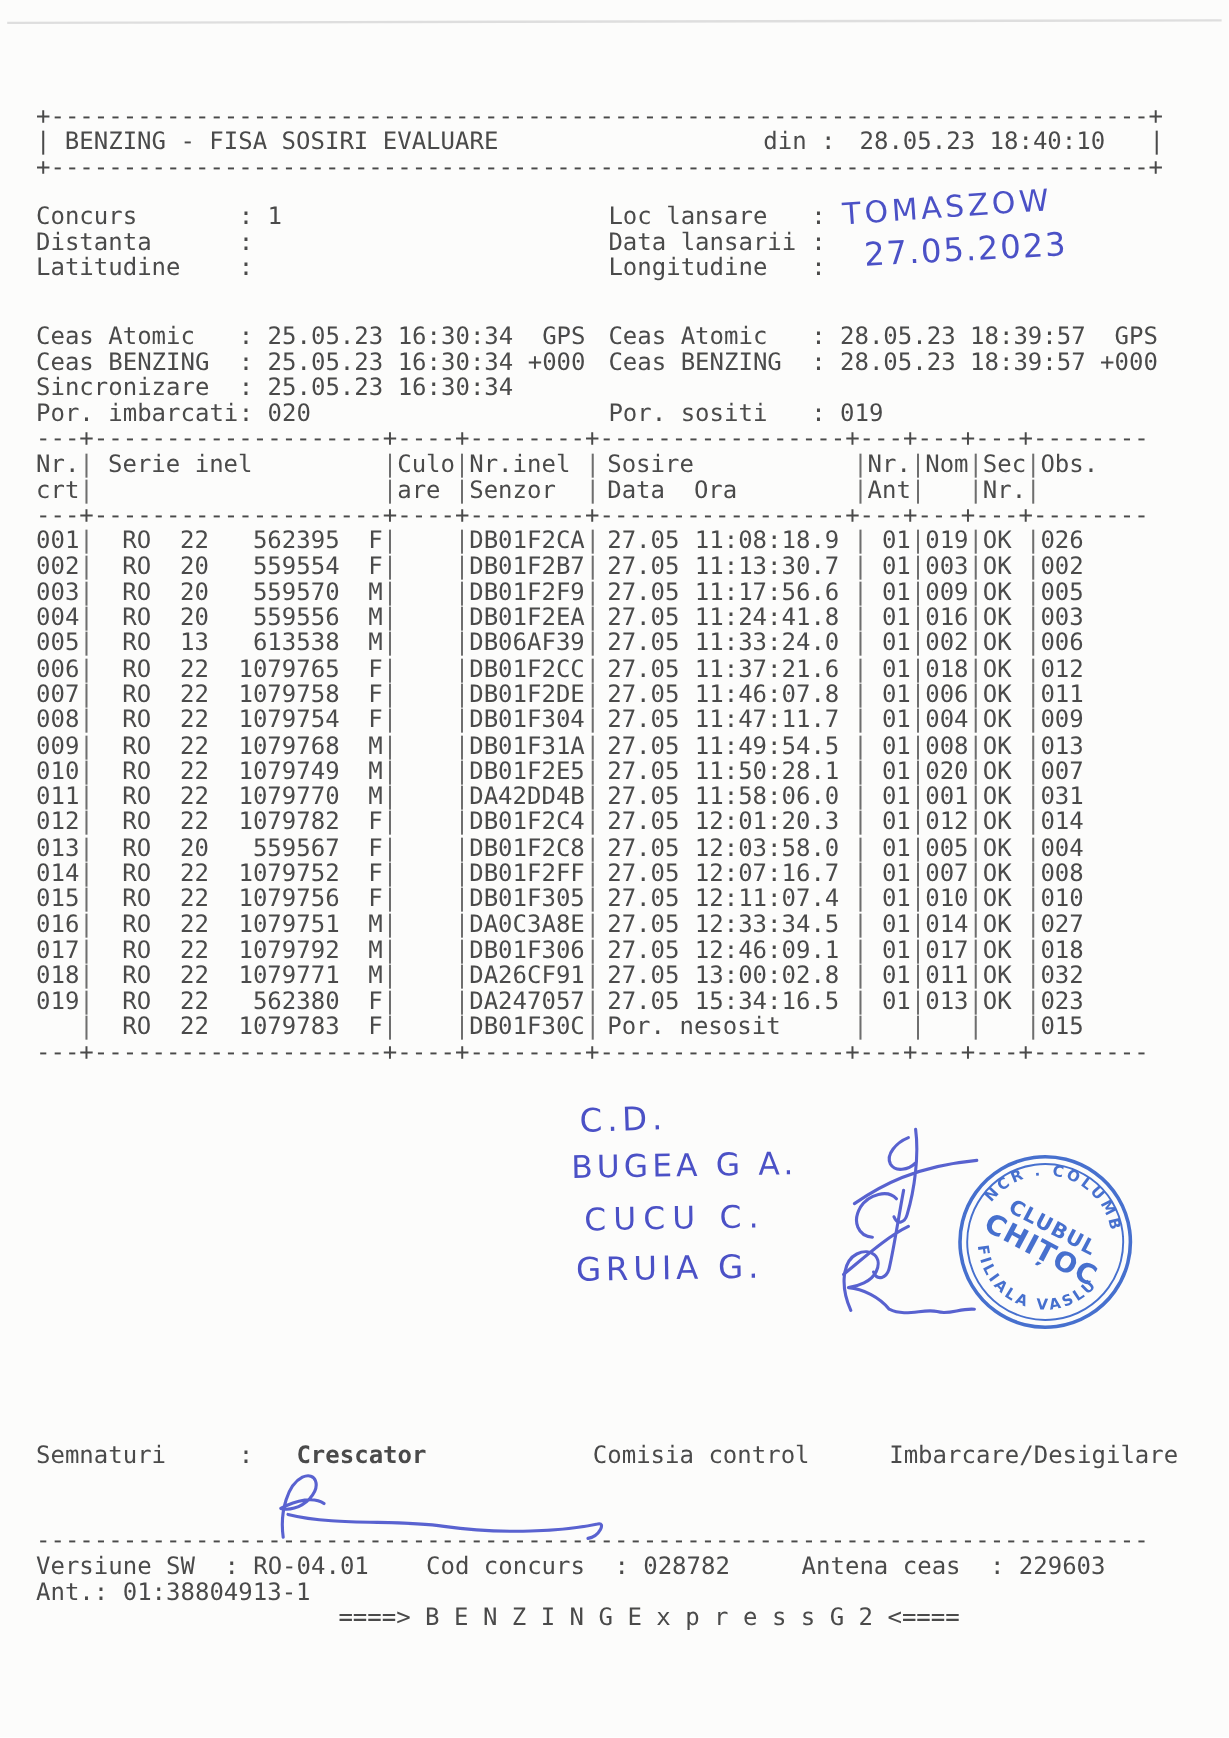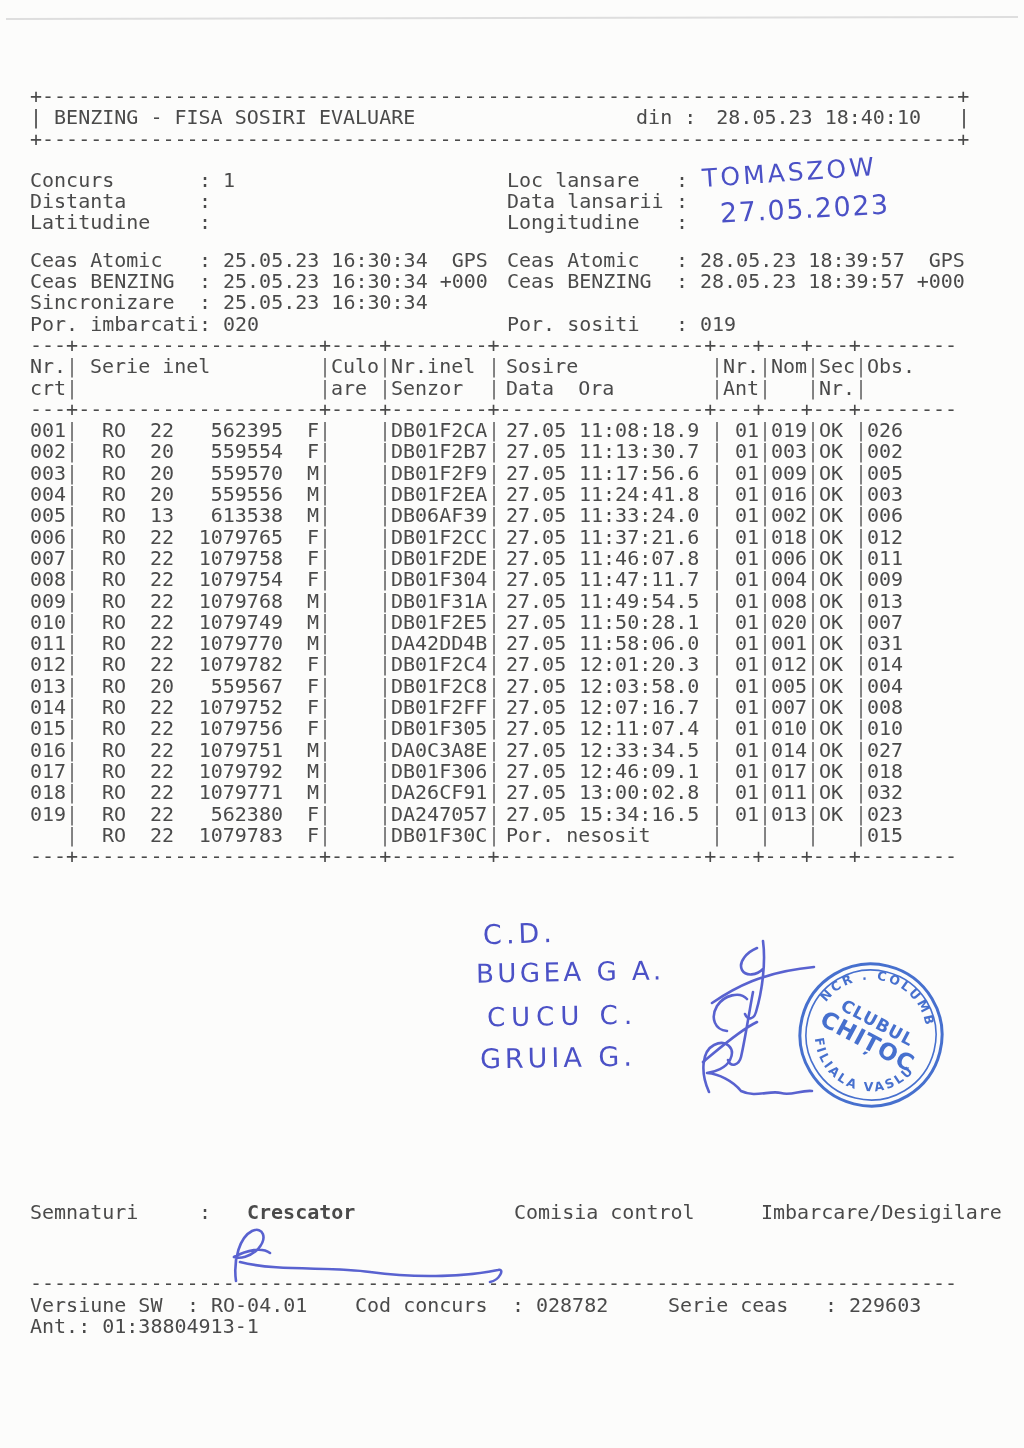--- a/index.html
+++ b/index.html
@@ -34,31 +34,31 @@
   .c-senzor{width:97px;}
   .c-sosire{width:205px;padding-left:6px;}
   .s-sd{width:73px;}
   .c-ant{width:36px;text-align:right;}
   .c-nom{width:36px;}
   .c-sec{width:36px;}
   .c-obs{width:96px;}
   
   .info-sec{margin-top:20px;}
   .info-sec .kv:nth-of-type(2){}
-  .clock-sec{margin-top:16px;}
+  .clock-sec{margin-top:36px;}
   .tsec{margin-top:0;}
   
   .flab{width:157px;}
   .fslot1{width:325px;}
   .fslot2{width:313px;}
   .fwide{width:638px;}
   .sep{margin-top:50px;}
   .banner{margin-left:252px;}
   .slot-cresc{width:271px;text-indent:24px;font-weight:bold;}
-  .slot-comisia{width:247px;margin-left:20px;}
+  .slot-comisia{width:247px;}
   
   .hw{position:absolute;font-family:"DejaVu Sans",sans-serif;color:#4b51c6;white-space:pre;}
   .hw-loc{left:702px;top:158px;font-size:25px;letter-spacing:3px;transform:rotate(-4deg);}
   .hw-date{left:720px;top:193px;font-size:27px;letter-spacing:1.5px;transform:rotate(-3deg);}
   .hw-n0{left:483px;top:918px;font-size:27px;letter-spacing:4px;transform:rotate(-2deg);}
   .hw-n1{left:476px;top:957px;font-size:26px;letter-spacing:3.5px;transform:rotate(-1deg);}
   .hw-n2{left:487px;top:1001px;font-size:26px;letter-spacing:6px;transform:rotate(-1deg);}
   .hw-n3{left:480px;top:1042px;font-size:27px;letter-spacing:4px;transform:rotate(-1deg);}
   
   .sigsvg{position:absolute;left:0;top:0;pointer-events:none;}
@@ -164,16 +164,17 @@
           <text x="0" y="-8" text-anchor="middle" font-size="17" letter-spacing="1">CLUBUL</text>
           <text x="0" y="15" text-anchor="middle" font-size="23" letter-spacing="1">CHIȚOC</text>
         </g>
       </g>
     </g>
   </svg>
 
   <div class="doc doc-footer">
     <div class="line"><span class="klab">Semnaturi</span><span class="kcol">:</span><span class="slot-cresc">Crescator</span><span class="slot-comisia">Comisia control</span><span>Imbarcare/Desigilare</span></div>
     <div class="line sep">-----------------------------------------------------------------------------</div>
-    <div class="line"><span class="fslot1"><span class="flab">Versiune SW</span><span class="kcol">:</span><span>RO-04.01</span></span><span class="fslot2"><span class="flab">Cod concurs</span><span class="kcol">:</span><span>028782</span></span><span><span class="flab">Serie ceas</span><span class="kcol">:</span><span>229603</span></span></div>
+    <div class="line"><span class="fslot1"><span class="flab">Versiune SW</span><span class="kcol">:</span><span>RO-04.01</span></span><span class="fslot2"><span class="flab">Cod concurs</span><span class="kcol">:</span><span>028782</span></span><span><span class="flab">Antena ceas</span><span class="kcol">:</span><span>229603</span></span></div>
     <div class="line">Ant.: 01:38804913-1</div>
+    <div class="line banner">====&gt;  B E N Z I N G   E x p r e s s   G 2  &lt;====</div>
   </div>
 </div>
 
 </body></html>

